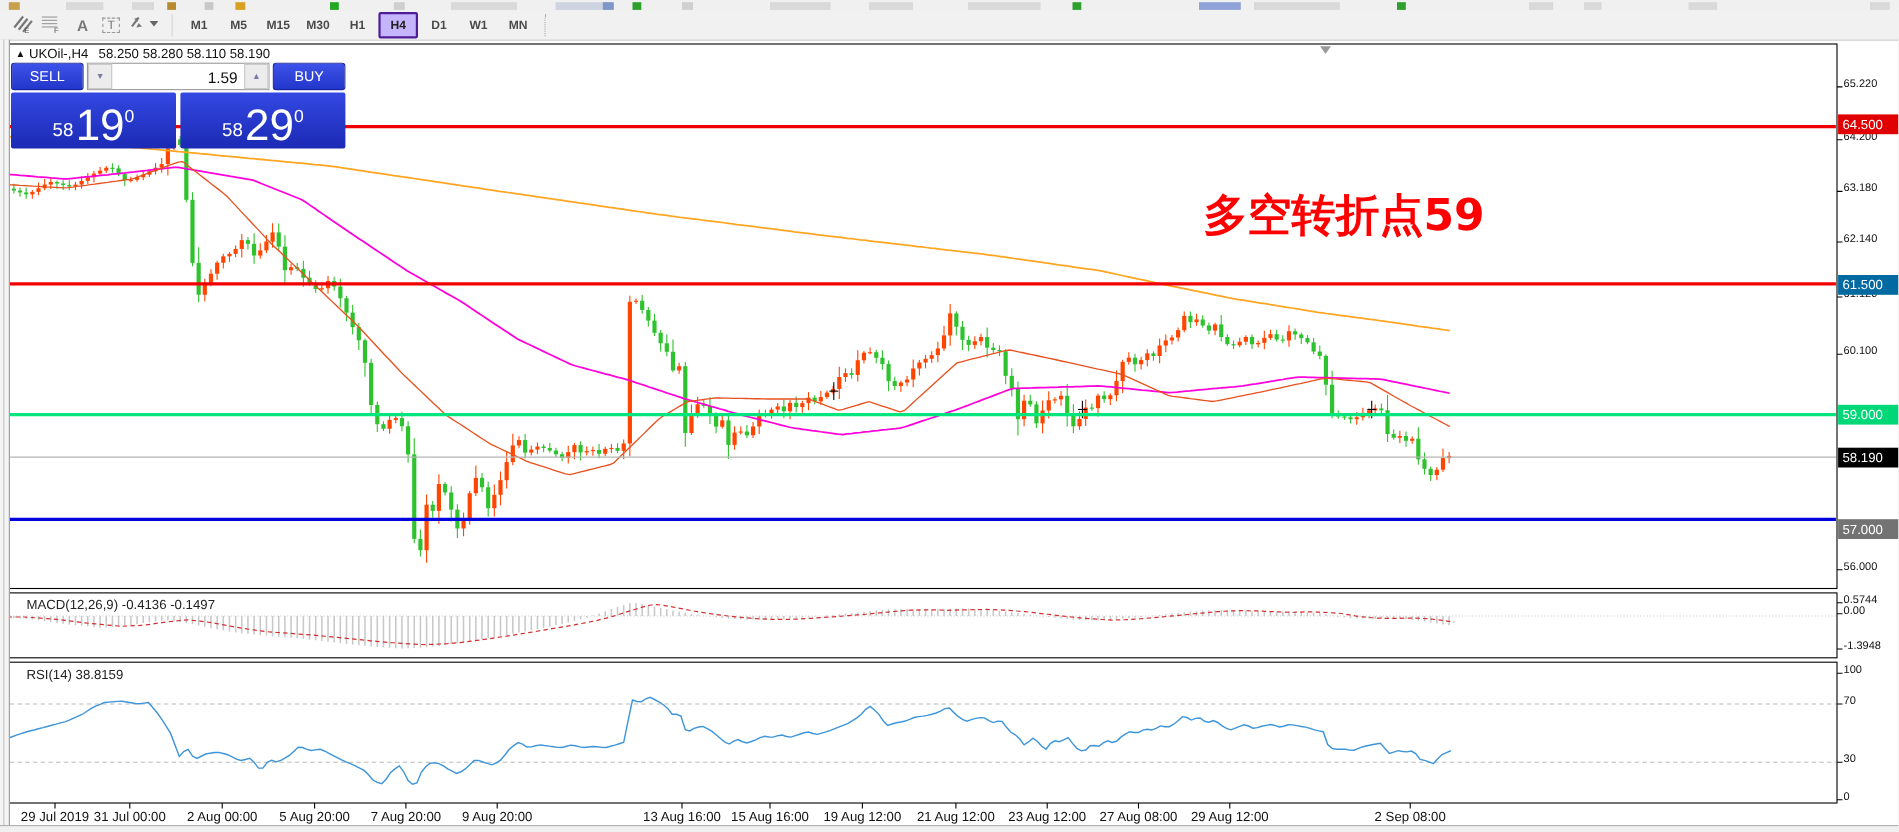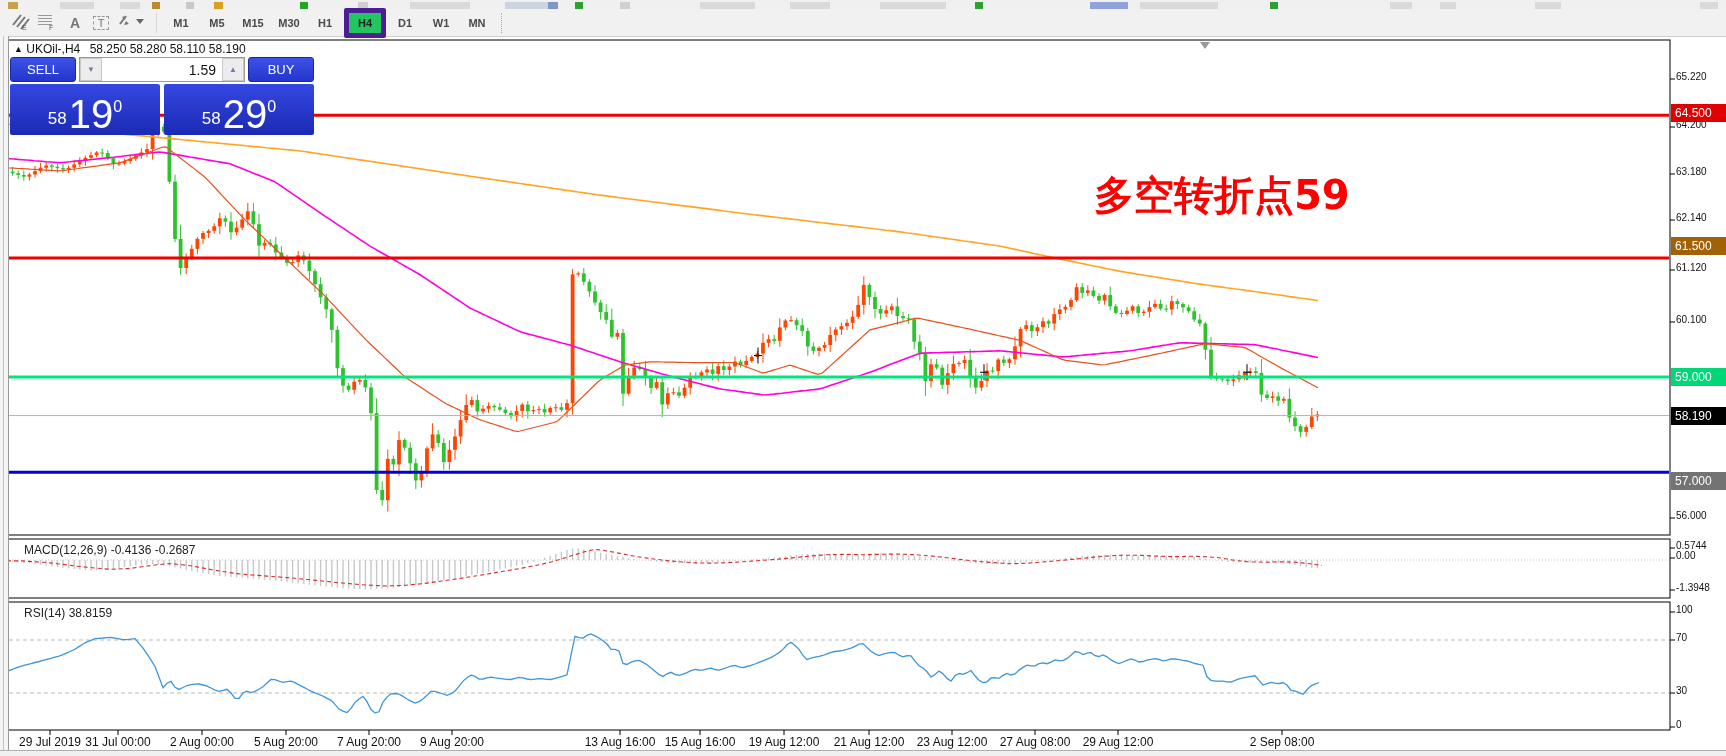--- a/index.html
+++ b/index.html
@@ -5,21 +5,21 @@
   html,body{margin:0;padding:0;background:#e8e8e8;}
   #app{position:relative;width:1726px;height:756px;background:#ffffff;font-family:"Liberation Sans",sans-serif;overflow:hidden;}
   
   #top-strip{position:absolute;left:0;top:0;width:1726px;height:10px;background:#f0f0f0;border-bottom:1px solid #dcdcdc;}
   .frag{position:absolute;top:2px;height:7px;}
   
   #toolbar{position:absolute;left:0;top:10px;width:1726px;height:26px;background:#f1f1f1;border-bottom:1px solid #cfcfcf;display:flex;align-items:center;}
   .tool-ico{width:26px;height:22px;display:flex;align-items:center;justify-content:center;color:#555;position:relative;}
   .tf-btn{min-width:26px;height:20px;margin:0 1px;display:flex;align-items:center;justify-content:center;
           font-size:11px;font-weight:bold;color:#4a4a4a;padding:0 3px;border:1px solid transparent;border-radius:2px;cursor:default;}
-  .tf-btn.active{background:#22c55e;border:5px solid #4c1d95;color:#222;}
+  .tf-btn.active{background:#c4b5fd;border:2px solid #4c1d95;color:#222;}
   .vsep{width:1px;height:20px;background:#d5d5d5;margin:0 6px;}
   .vsep.dotted{background:none;border-left:1px dotted #aaa;}
   
   #symbol-header{position:absolute;left:14px;top:42px;font-size:12px;color:#111;z-index:5;}
   #symbol-header .mk{font-size:9px;vertical-align:1px;}
   #symbol-header b{font-weight:normal;margin-left:6px;}
   
   #trade-panel{position:absolute;left:10px;top:57px;width:304px;z-index:8;}
   #tp-head{display:flex;height:25px;}
   .tp-btn{flex:0 0 64px;background:linear-gradient(#3d52e8,#2336cc);color:#fff;font-size:13px;display:flex;align-items:center;justify-content:center;border:1px solid #1a27a0;border-radius:3px;}
@@ -1390,33 +1390,33 @@
       <div class="tp-price">
         <span class="p-small">58</span>
         <span class="p-big">29</span>
         <span class="p-sup">0</span>
       </div>
     </div>
   </div>
 
   <div id="annotation">多空转折点59</div>
 
-  <div class="ind-label" style="top:543px;">MACD(12,26,9) -0.4136 -0.2687</div>
+  <div class="ind-label" style="top:543px;">MACD(12,26,9) -0.4136 -0.1497</div>
   <div class="ind-label" style="top:606px;">RSI(14) 38.8159</div>
 
   <div id="axis-layer">
       <div class="ax" style="top: 71px;">65.220</div>
       <div class="ax" style="top: 119px;">64.200</div>
       <div class="ax" style="top: 166px;">63.180</div>
       <div class="ax" style="top: 212px;">62.140</div>
       <div class="ax" style="top: 262px;">61.120</div>
       <div class="ax" style="top: 314px;">60.100</div>
       <div class="ax" style="top: 510px;">56.000</div>
       <div class="axbox" style="top: 104px; background: rgb(224, 0, 0); color: rgb(255, 255, 255);">64.500</div>
-      <div class="axbox" style="top: 237px; background: #a16207; color: rgb(255, 255, 255);">61.500</div>
+      <div class="axbox" style="top: 250px; background: #0369a1; color: rgb(255, 255, 255);">61.500</div>
       <div class="axbox" style="top: 368px; background: rgb(0, 216, 120); color: rgb(255, 255, 255);">59.000</div>
       <div class="axbox" style="top: 407px; background: rgb(0, 0, 0); color: rgb(255, 255, 255);">58.190</div>
       <div class="axbox" style="top: 472px; background: #737373; color: rgb(255, 255, 255);">57.000</div>
       <div class="ax" style="top: 540px;">0.5744</div>
       <div class="ax" style="top: 550px;">0.00</div>
       <div class="ax" style="top: 582px;">-1.3948</div>
       <div class="ax" style="top: 604px;">100</div>
       <div class="ax" style="top: 632px;">70</div>
       <div class="ax" style="top: 685px;">30</div>
       <div class="ax" style="top: 719px;">0</div>

